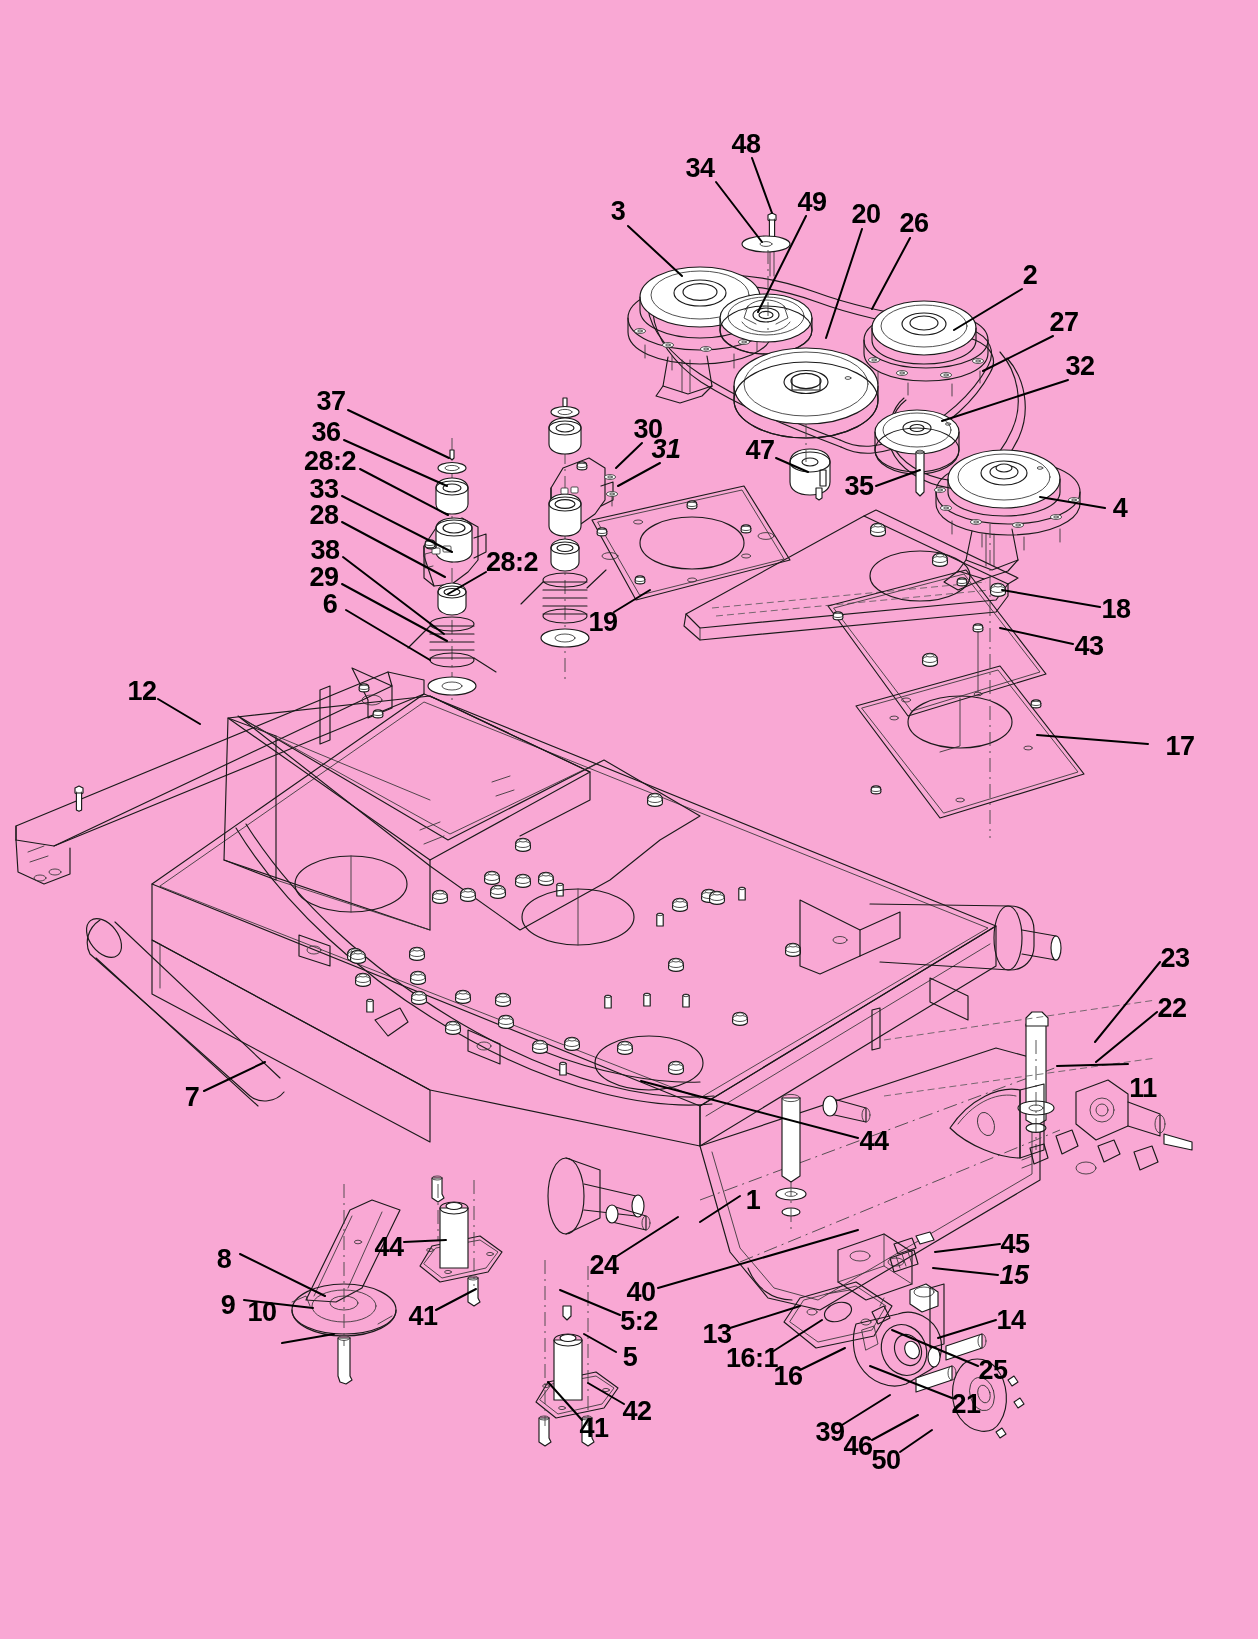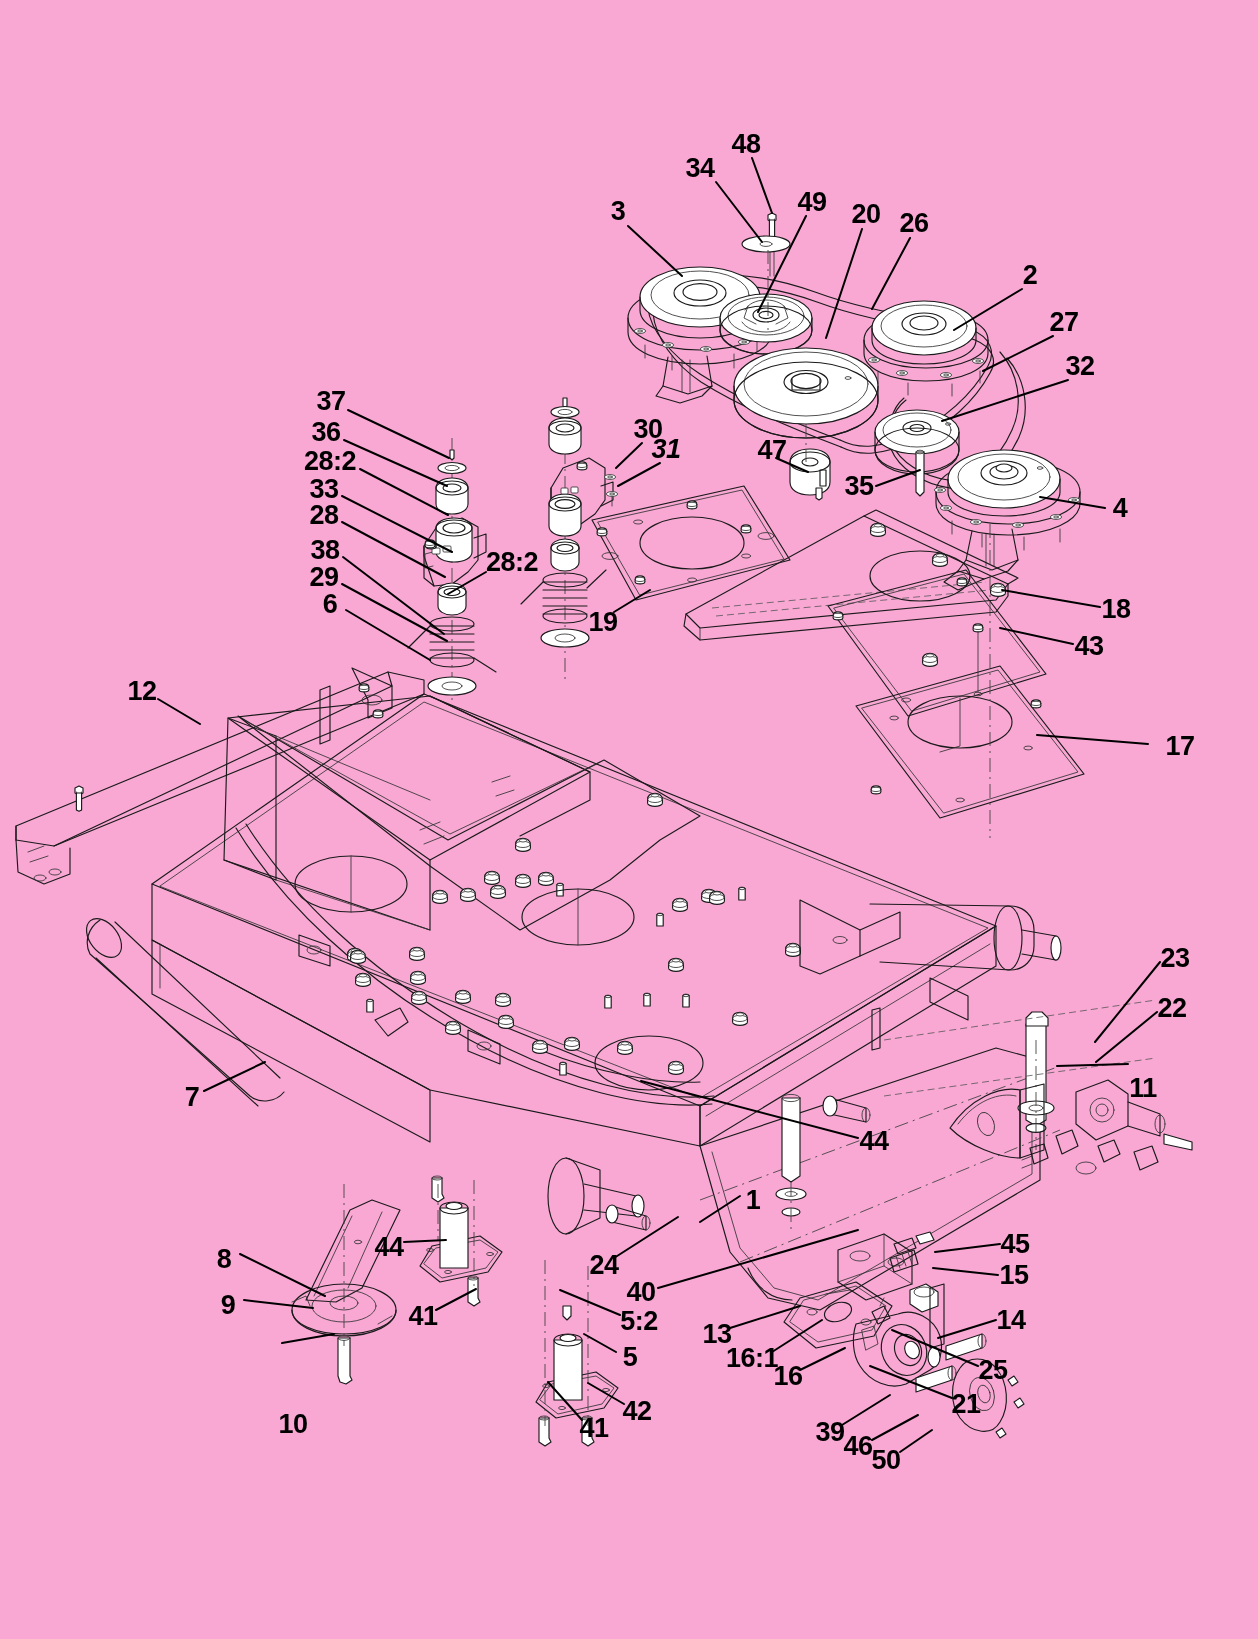--- a/index.html
+++ b/index.html
@@ -730,49 +730,49 @@
       <div class="callout-label" style="left: 326px; top: 432px;">36</div>
       <div class="callout-label" style="left: 330px; top: 461px;">28:2</div>
       <div class="callout-label" style="left: 324px; top: 489px;">33</div>
       <div class="callout-label" style="left: 324px; top: 515px;">28</div>
       <div class="callout-label" style="left: 325px; top: 550px;">38</div>
       <div class="callout-label" style="left: 324px; top: 577px;">29</div>
       <div class="callout-label" style="left: 330px; top: 604px;">6</div>
       <div class="callout-label" style="left: 512px; top: 562px;">28:2</div>
       <div class="callout-label" style="left: 648px; top: 429px;">30</div>
       <div class="callout-label" style="left: 666px; top: 449px; font-style: italic;">31</div>
-      <div class="callout-label" style="left: 760px; top: 450px; margin-left: 12px;">47</div>
+      <div class="callout-label" style="left: 760px; top: 450px;">47</div>
       <div class="callout-label" style="left: 859px; top: 486px;">35</div>
       <div class="callout-label" style="left: 603px; top: 622px;">19</div>
       <div class="callout-label" style="left: 1116px; top: 609px;">18</div>
       <div class="callout-label" style="left: 1089px; top: 646px;">43</div>
       <div class="callout-label" style="left: 1163px; top: 746px; margin-left: 17px;">17</div>
       <div class="callout-label" style="left: 142px; top: 691px;">12</div>
       <div class="callout-label" style="left: 1175px; top: 958px;">23</div>
       <div class="callout-label" style="left: 1172px; top: 1008px;">22</div>
       <div class="callout-label" style="left: 1143px; top: 1064px; margin-top: 24px;">11</div>
       <div class="callout-label" style="left: 192px; top: 1097px;">7</div>
       <div class="callout-label" style="left: 874px; top: 1141px;">44</div>
       <div class="callout-label" style="left: 753px; top: 1200px;">1</div>
       <div class="callout-label" style="left: 224px; top: 1259px;">8</div>
       <div class="callout-label" style="left: 389px; top: 1247px;">44</div>
       <div class="callout-label" style="left: 228px; top: 1305px;">9</div>
       <div class="callout-label" style="left: 423px; top: 1316px;">41</div>
-      <div class="callout-label" style="left: 262px; top: 1424px; margin-left: 31px;">10</div>
+      <div class="callout-label" style="left: 262px; top: 1312px;">10</div>
       <div class="callout-label" style="left: 604px; top: 1265px;">24</div>
       <div class="callout-label" style="left: 641px; top: 1292px;">40</div>
       <div class="callout-label" style="left: 639px; top: 1321px;">5:2</div>
       <div class="callout-label" style="left: 630px; top: 1357px;">5</div>
       <div class="callout-label" style="left: 594px; top: 1428px;">41</div>
       <div class="callout-label" style="left: 637px; top: 1411px;">42</div>
       <div class="callout-label" style="left: 717px; top: 1334px;">13</div>
       <div class="callout-label" style="left: 752px; top: 1358px;">16:1</div>
       <div class="callout-label" style="left: 788px; top: 1376px;">16</div>
       <div class="callout-label" style="left: 1015px; top: 1244px;">45</div>
-      <div class="callout-label" style="left: 1014px; top: 1275px;">15</div>
+      <div class="callout-label" style="left: 1014px; top: 1275px; font-style: italic;">15</div>
       <div class="callout-label" style="left: 1011px; top: 1320px;">14</div>
       <div class="callout-label" style="left: 993px; top: 1370px;">25</div>
       <div class="callout-label" style="left: 966px; top: 1404px;">21</div>
       <div class="callout-label" style="left: 830px; top: 1432px;">39</div>
       <div class="callout-label" style="left: 858px; top: 1446px;">46</div>
       <div class="callout-label" style="left: 886px; top: 1460px;">50</div>
     </div>
 
 </div>
 

